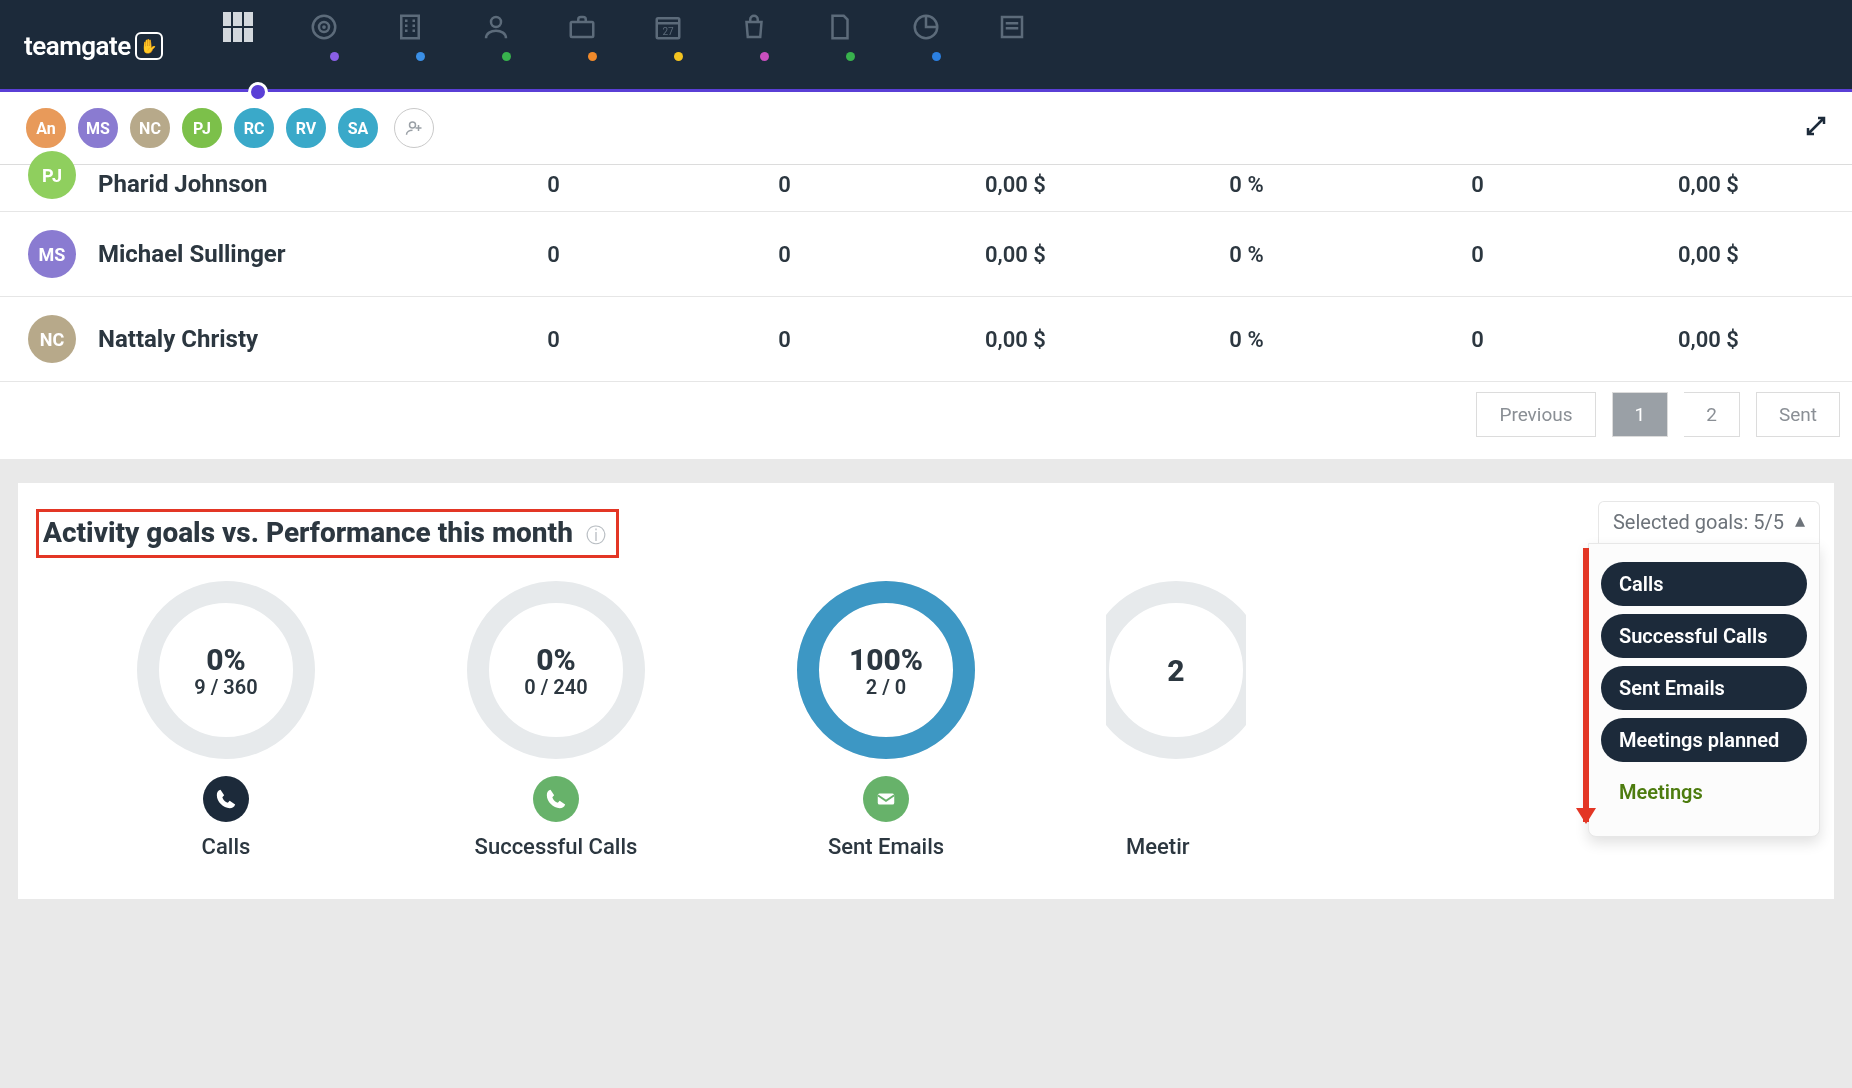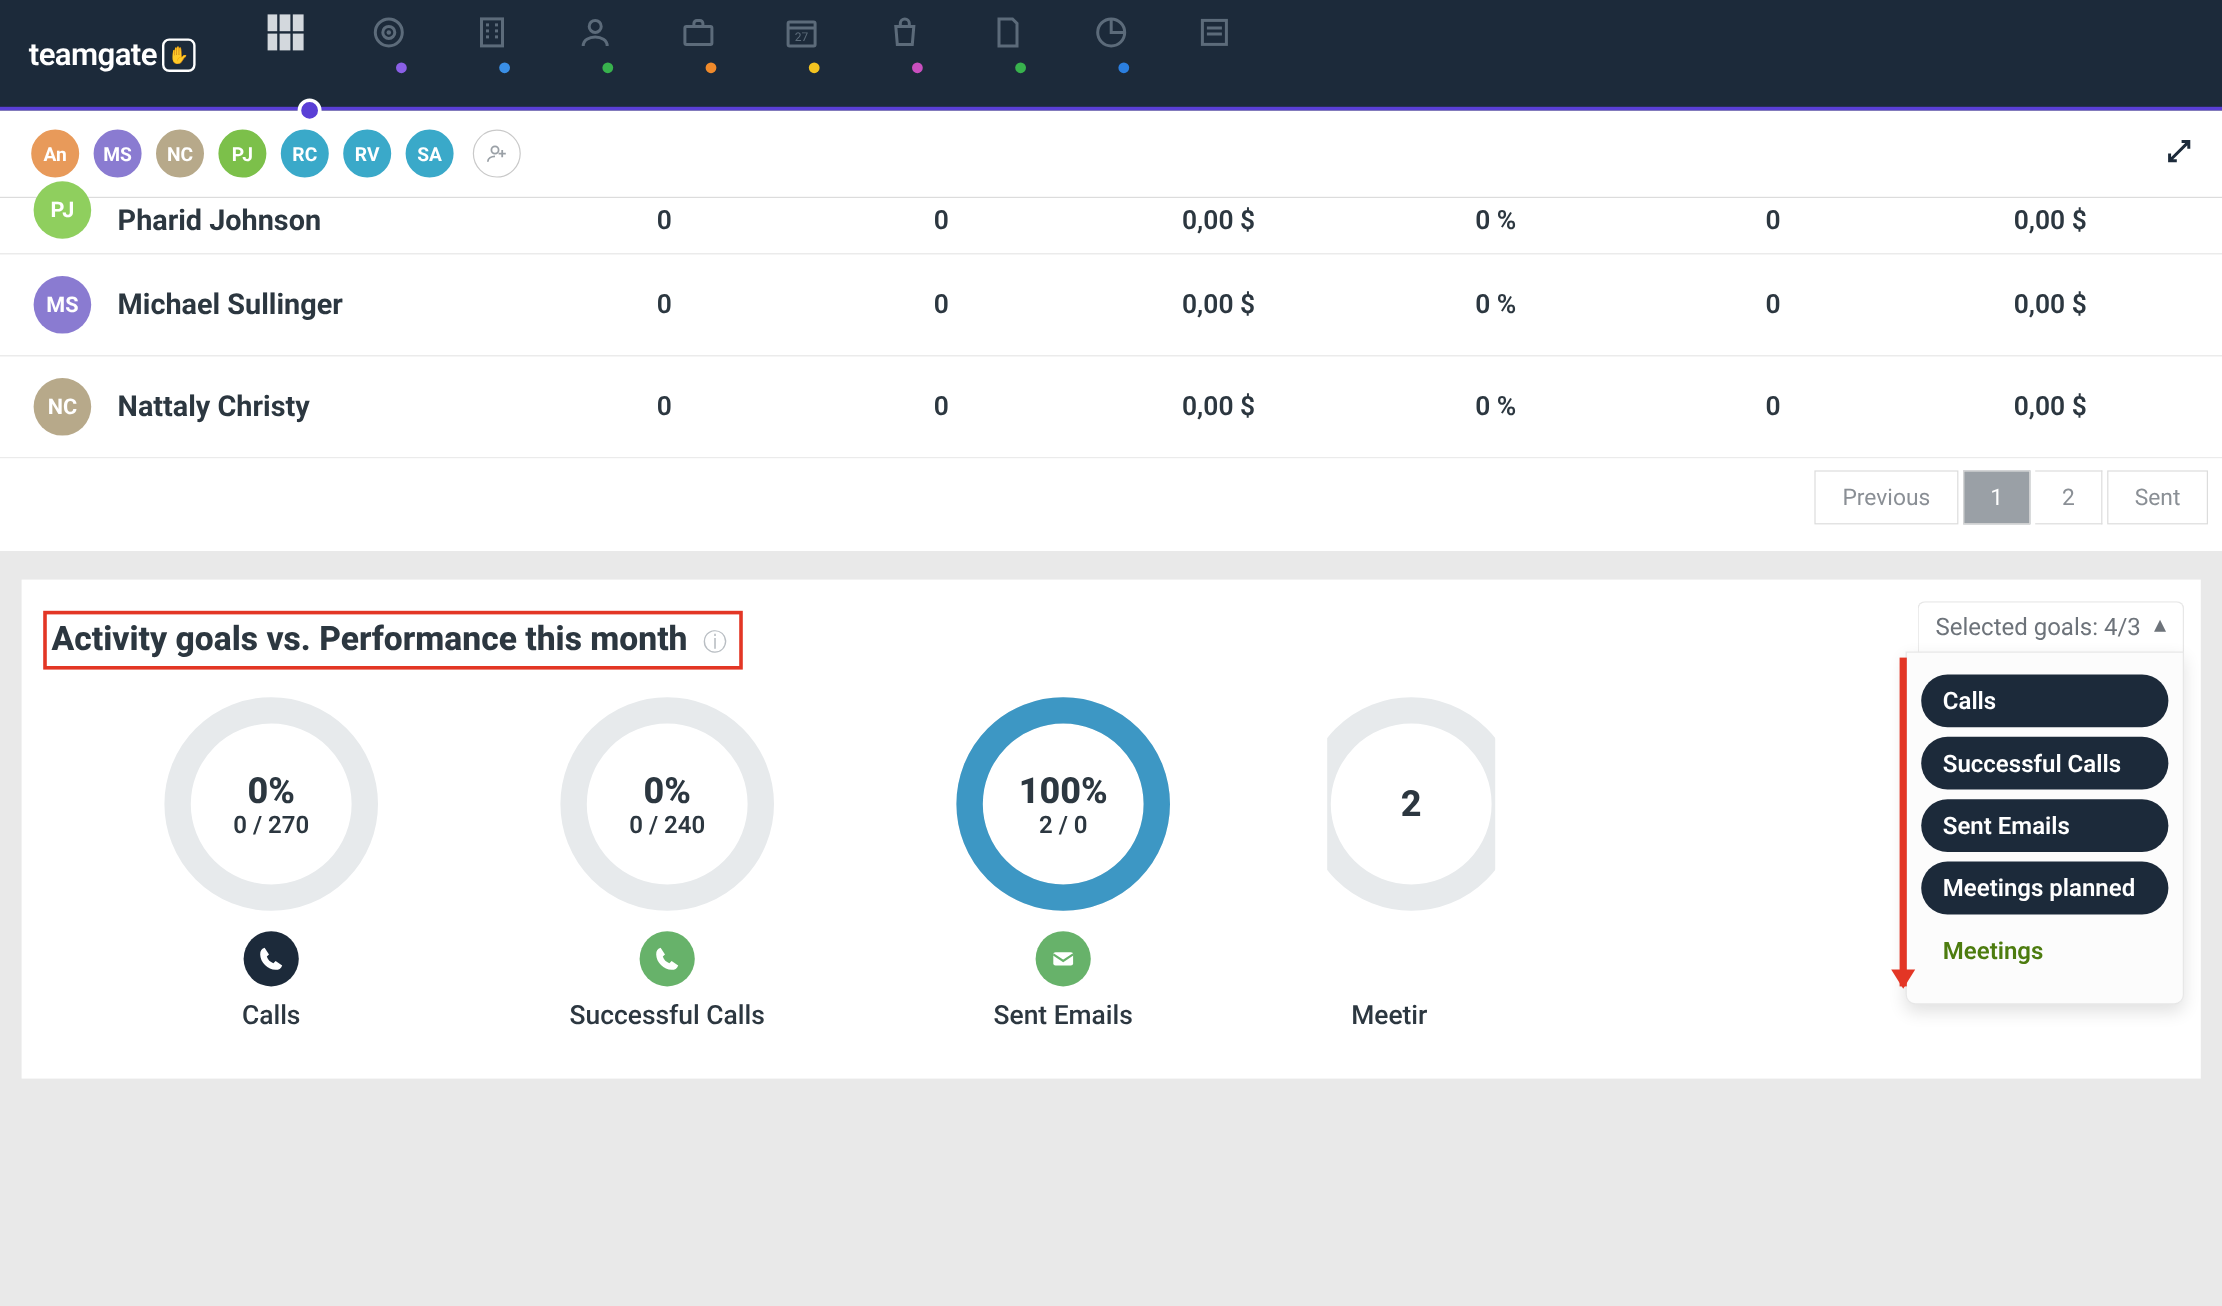--- a/index.html
+++ b/index.html
@@ -63,21 +63,21 @@
   .table-card { background:#fff; margin:0; }
   .trow { display:flex; align-items:center; padding:18px 28px; border-bottom:1px solid #e6e6e6;}
   .trow .av { width:48px; height:48px; border-radius:50%; color:#fff; font-weight:700; font-size:18px;
     display:flex; align-items:center; justify-content:center; margin-right:22px;}
   .trow .name { font-size:24px; font-weight:700; color:#2c3740; width:340px;}
   .trow .cell { flex:1; text-align:center; font-size:22px; font-weight:600; color:#2c3740;}
   .trow.cut { padding-top:4px; padding-bottom:12px;}
   .trow.cut .av { margin-top:-18px; }
 
   
-  .pagination { display:flex; justify-content:flex-end; padding:10px 12px 22px; background:#fff; gap:4px;text-align:right;}
+  .pagination { display:flex; justify-content:flex-end; padding:10px 12px 22px; background:#fff; gap:16px;text-align:right;}
   .pg-btn { border:1px solid #dcdcdc; background:#fff; color:#8a8f95; font-size:19px; padding:10px 22px; cursor:pointer;}
   .pg-btn.active { background:#9aa0a6; color:#fff; }
   .pg-btn + .pg-btn { border-left:none; }
 
   
   .goals-card { background:#fff; margin:24px 18px 0; padding:26px 18px 40px; position:relative;}
   .goals-title {
     display:inline-block; font-size:28px; font-weight:800; color:#2c3740;
     border:3px solid #e33625; padding:4px 10px 6px 4px;
   }
@@ -280,34 +280,34 @@
     <div class="pg-btn">Sent</div>
   </div>
 </div>
 
 <div class="goals-card">
   <div class="goals-title">
     <span>Activity goals vs. Performance this month</span>
     <span class="info">ⓘ</span>
   </div>
   <div class="goal-selector">
-    <span>Selected goals: 4/3</span>
+    <span>Selected goals: 5/5</span>
     <span class="tri">▴</span>
   </div>
 
   <div class="goals-row" id="goals-row">
       <div class="goal">
     <div class="ring">
       <svg viewBox="0 0 180 180">
     <circle cx="90" cy="90" r="78" stroke="#e7eaec" stroke-width="22" fill="none"></circle>
     <circle cx="90" cy="90" r="78" stroke="#dfe3e6" stroke-width="22" fill="none" stroke-dasharray="490.0884539600077" stroke-dashoffset="490.0884539600077" stroke-linecap="butt"></circle>
   </svg>
       <div class="ring-text">
         <div class="ring-pct">0%</div>
-        <div class="ring-sub">0 / 270</div>
+        <div class="ring-sub">9 / 360</div>
       </div>
     </div>
     <div class="goal-icon navy">
           <svg width="22" height="22" viewBox="0 0 24 24">
             <path d="M6 2l4 6-2 2c1 3 3 5 6 6l2-2 6 4c-1 3-3 4-6 4C9 22 2 15 2 8c0-3 1-5 4-6z" fill="#fff"></path>
           </svg>
         </div>
     <div class="goal-label">Calls</div>
       </div>
       <div class="goal">

